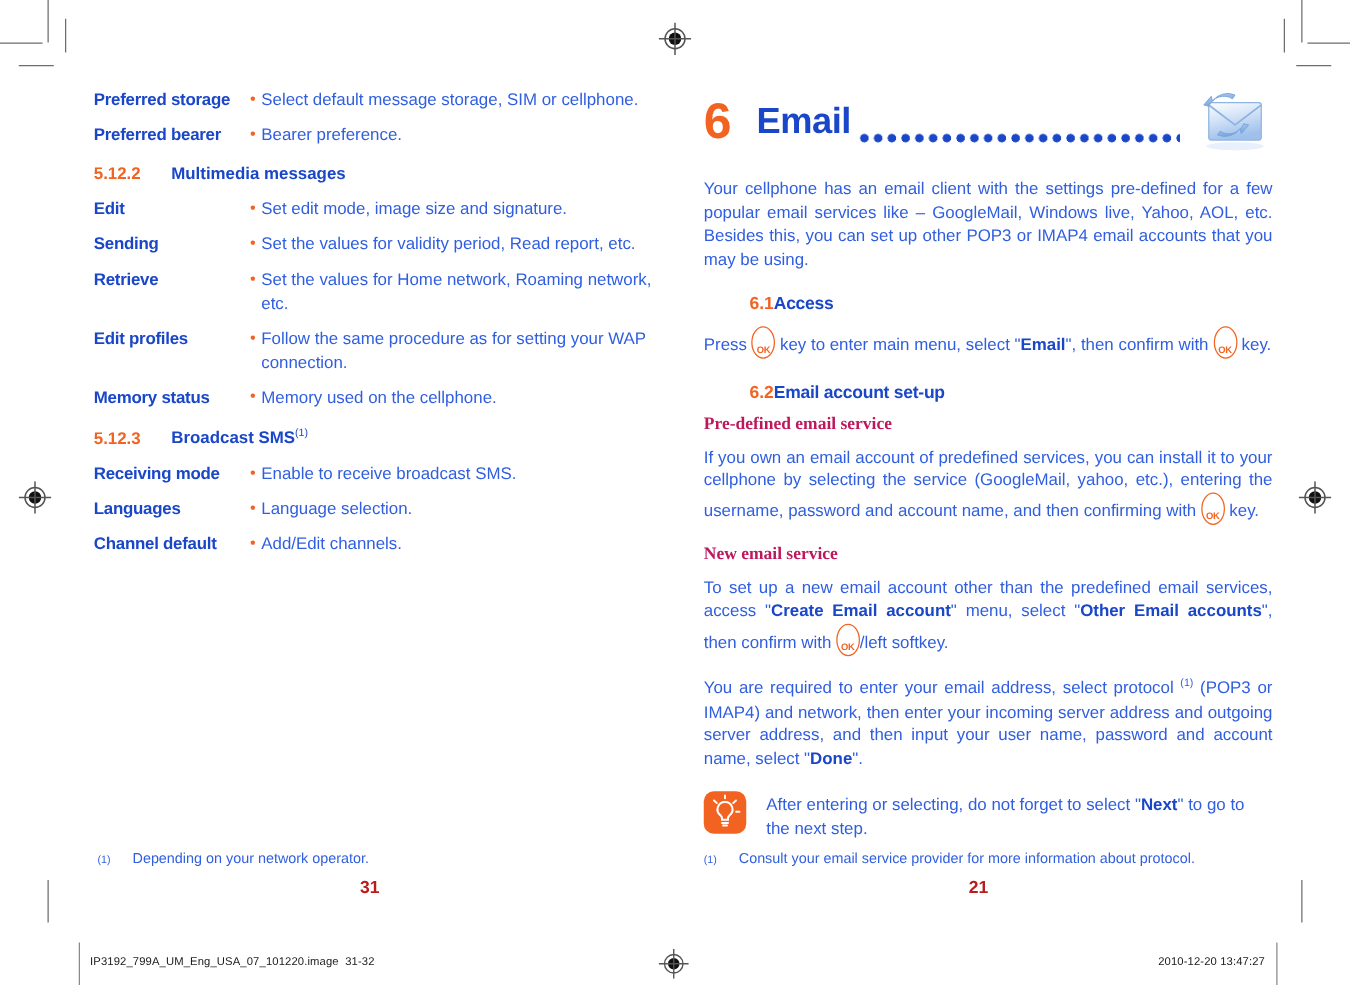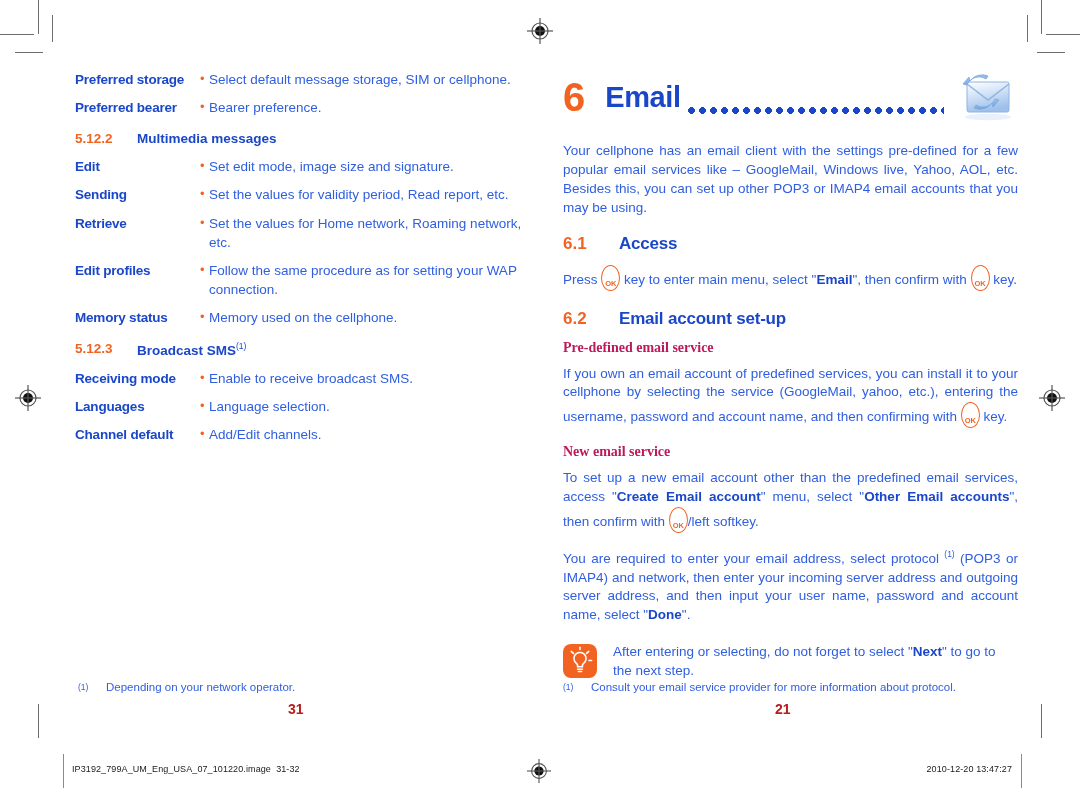--- a/index.html
+++ b/index.html
@@ -58,21 +58,21 @@
   .defrow .bullet {
     color: #f26322;
     flex: 0 0 9px;
     font-size: 13px;
     line-height: 1.42;
   }
   .defrow .desc-text { flex: 1; }
 
   .subhead {
     display: flex;
-    align-items: flex-start;
+    align-items: flex-end;
     margin: 14px 0 11px 0;
   }
   .subhead .num {
     color: #f26322;
     font-weight: bold;
     font-size: 13.5px;
     width: 62px;
     flex: 0 0 62px;
   }
   .subhead .txt {
@@ -129,21 +129,22 @@
     line-height: 1.40;
     margin: 0 0 16px 0;
     text-align: justify;
   }
   p.body b, span.bld { color: #1a47c8; font-weight: bold; }
 
   h2.sec {
     display: flex;
     align-items: baseline;
     margin: 0 0 11px 0;
-    font-size: 17px;
+    font-size: 14px;
+    text-align: right;
   }
   h2.sec .snum {
     color: #f26322;
     font-weight: bold;
     width: 56px;
     flex: 0 0 56px;
   }
   h2.sec .stitle {
     color: #1a47c8;
     font-weight: bold;
@@ -171,21 +172,21 @@
     min-width: 19px;
     padding: 12px 1px;
     text-align: center;
     vertical-align: -2px;
     letter-spacing: -0.2px;
   }
 
   
   .tip {
     display: flex;
-    align-items: center;
+    align-items: flex-start;
     margin-top: 6px;
   }
   .tipicon {
     flex: 0 0 34px;
     width: 34px; height: 34px;
     background: #f26322;
     border-radius: 8px;
     margin-right: 16px;
     position: relative;
   }

